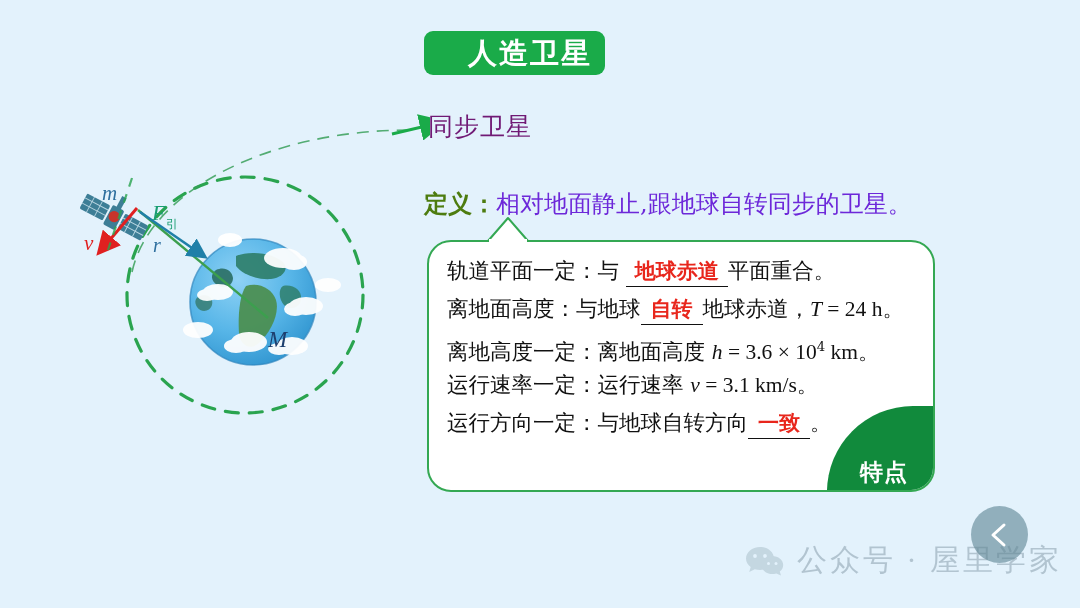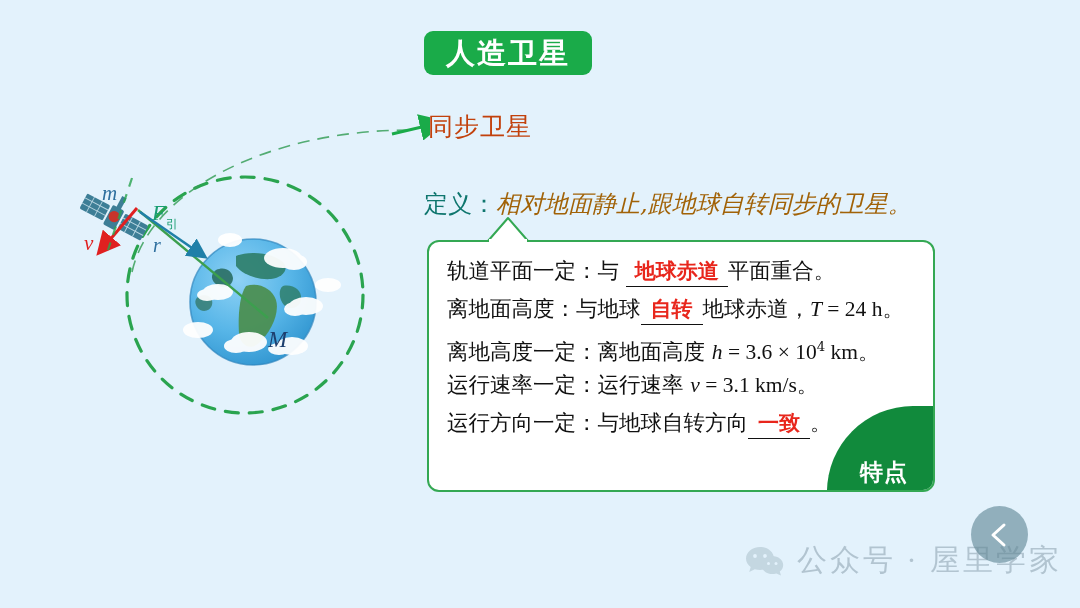--- a/index.html
+++ b/index.html
@@ -21,27 +21,28 @@
     height: 608px;
     background: #e3f2fc;
     overflow: hidden;
   }
 
   
   #title-badge {
     position: absolute;
     left: 424px;
     top: 31px;
-    width: 168px;
+    width: 150px;
     height: 44px;
     background: #1aab49;
     border-radius: 9px;
     display: flex;
     align-items: center;
     justify-content: center;
+    padding-left: 31px;
   }
   #title-badge .title-text {
     color: #ffffff;
     font-size: 29px;
     font-weight: 600;
     letter-spacing: 2px;
     font-family: "DejaVu Sans", "Liberation Sans", sans-serif;
     line-height: 1;
   }
 
@@ -53,56 +54,55 @@
     width: 390px;
     height: 360px;
   }
   #diagram svg { display: block; }
 
   
   #sync-label {
     position: absolute;
     left: 428px;
     top: 110px;
-    color: #c2410c;
+    color: #701a75;
     font-size: 25px;
     font-weight: 500;
     letter-spacing: 1px;
     font-family: "DejaVu Sans", "Liberation Sans", sans-serif;
     white-space: nowrap;
   }
 
   
   #definition-line {
     position: absolute;
     left: 424px;
     top: 188px;
     font-size: 24px;
     white-space: nowrap;
     font-family: "DejaVu Serif", "Liberation Serif", serif;
   }
   #definition-line .def-key {
-    color: #0f766e;
-    font-weight: 400;
+    color: #4d7c0f;
+    font-weight: 700;
   }
   #definition-line .def-body {
-    color: #a16207;
-    font-style: italic;
+    color: #6d28d9;
   }
 
   
   #feature-box {
     position: absolute;
     left: 427px;
     top: 240px;
     width: 508px;
     height: 252px;
     background: #ffffff;
     border: 2px solid #34a853;
-    border-radius: 12px;
+    border-radius: 24px;
     box-sizing: border-box;
     overflow: hidden;
   }
   #feature-tail {
     position: absolute;
     left: 486px;
     top: 216px;
     width: 44px;
     height: 26px;
     z-index: 3;

